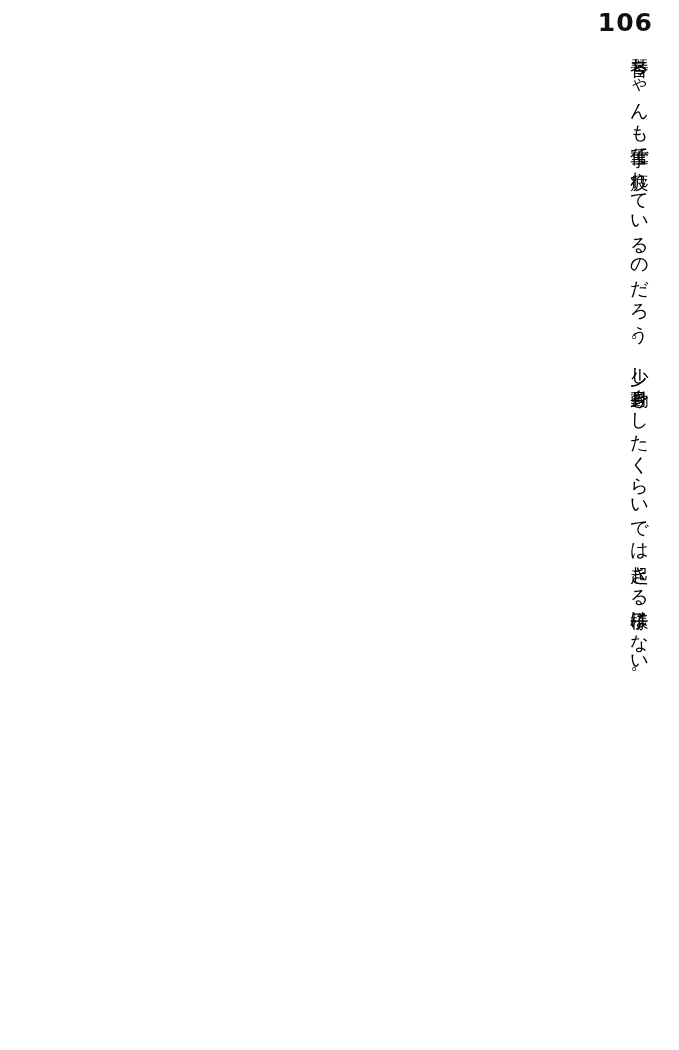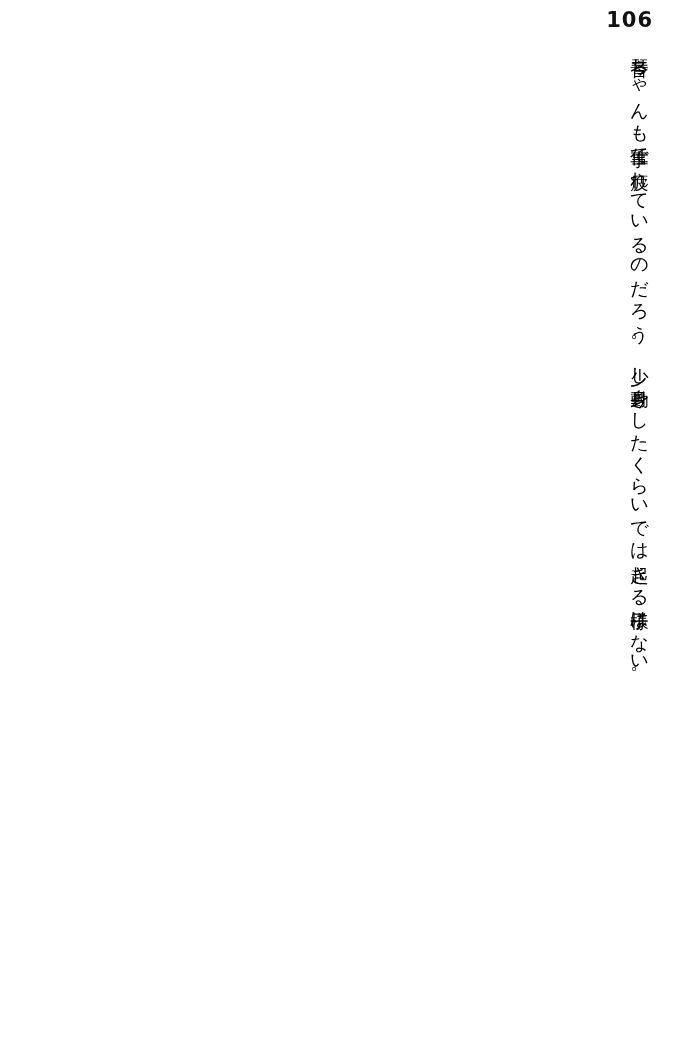--- a/index.html
+++ b/index.html
@@ -19,21 +19,21 @@
   .page {
     position: absolute;
     inset: 0;
     background: #ffffff;
   }
 
   .page-number {
     position: absolute;
     top: 8px;
     right: 26px;
-    font-size: 21px;
+    font-size: 25px;
     font-weight: 700;
     letter-spacing: 1px;
     font-family: "DejaVu Sans", "Liberation Sans", sans-serif;
     color: #111;
   }
 
   
   .text-block {
     position: absolute;
     top: 44px;

